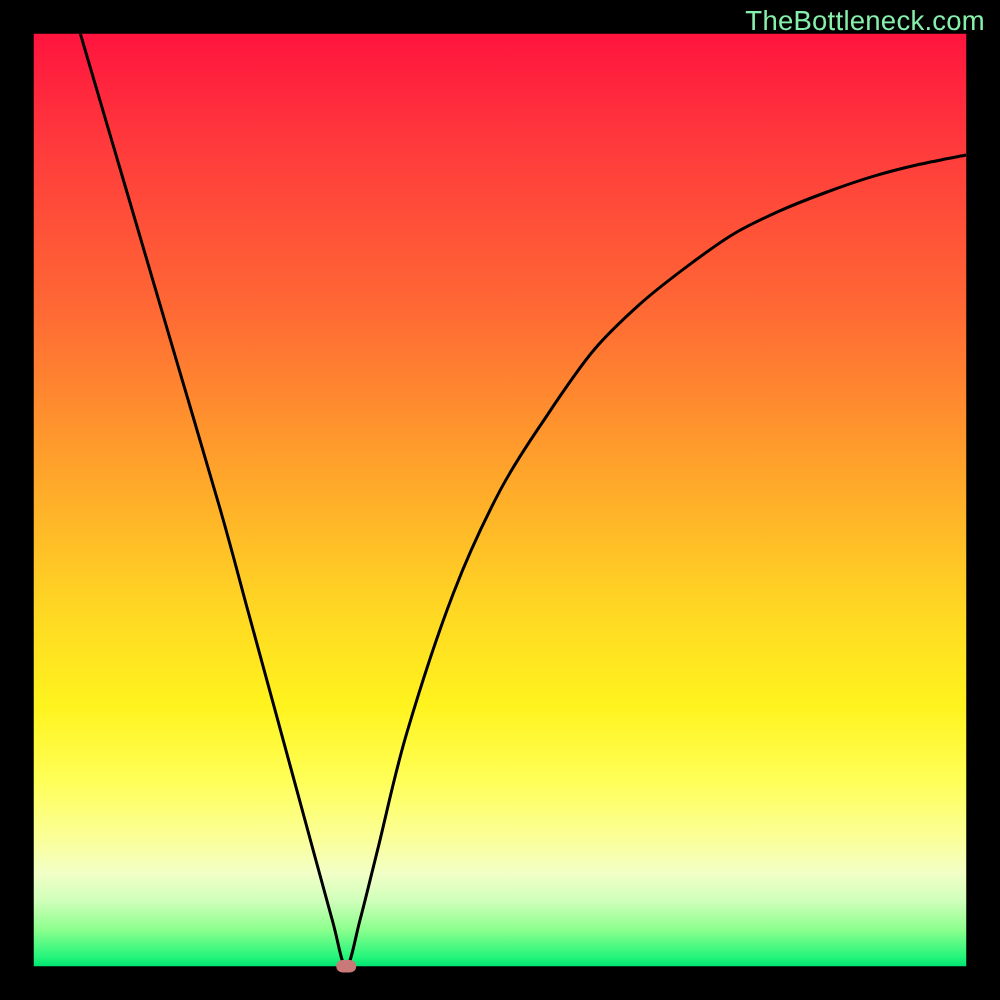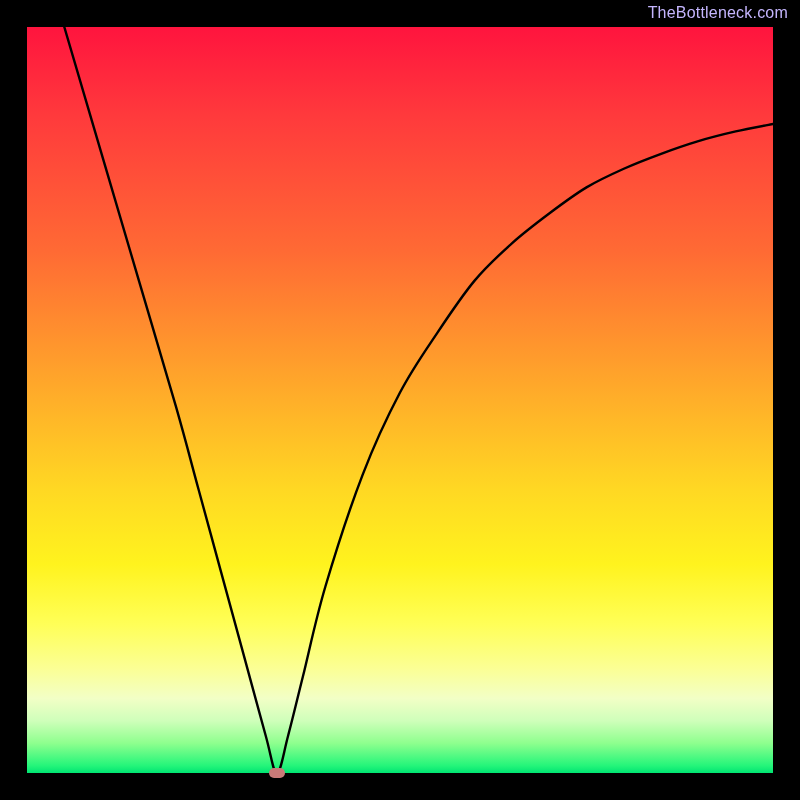--- a/index.html
+++ b/index.html
@@ -54,22 +54,22 @@
     height: 10px;
     border-radius: 5px;
     
     background: #c97a78;
     transform: translate(-50%, -50%);
   }
   .watermark {
     position: absolute;
     top: 4px;
     right: 12px;
-    color: #c4b5fd;
-    font-size: 16px;
+    color: #86efac;
+    font-size: 22px;
     letter-spacing: 0.2px;
     font-weight: 400;
   }
 </style>
 </head>
 <body>
 
 <div class="frame">
   <div class="plot-area">
     <svg id="curve" class="curve-svg" viewBox="0 0 746 746" preserveAspectRatio="none">

